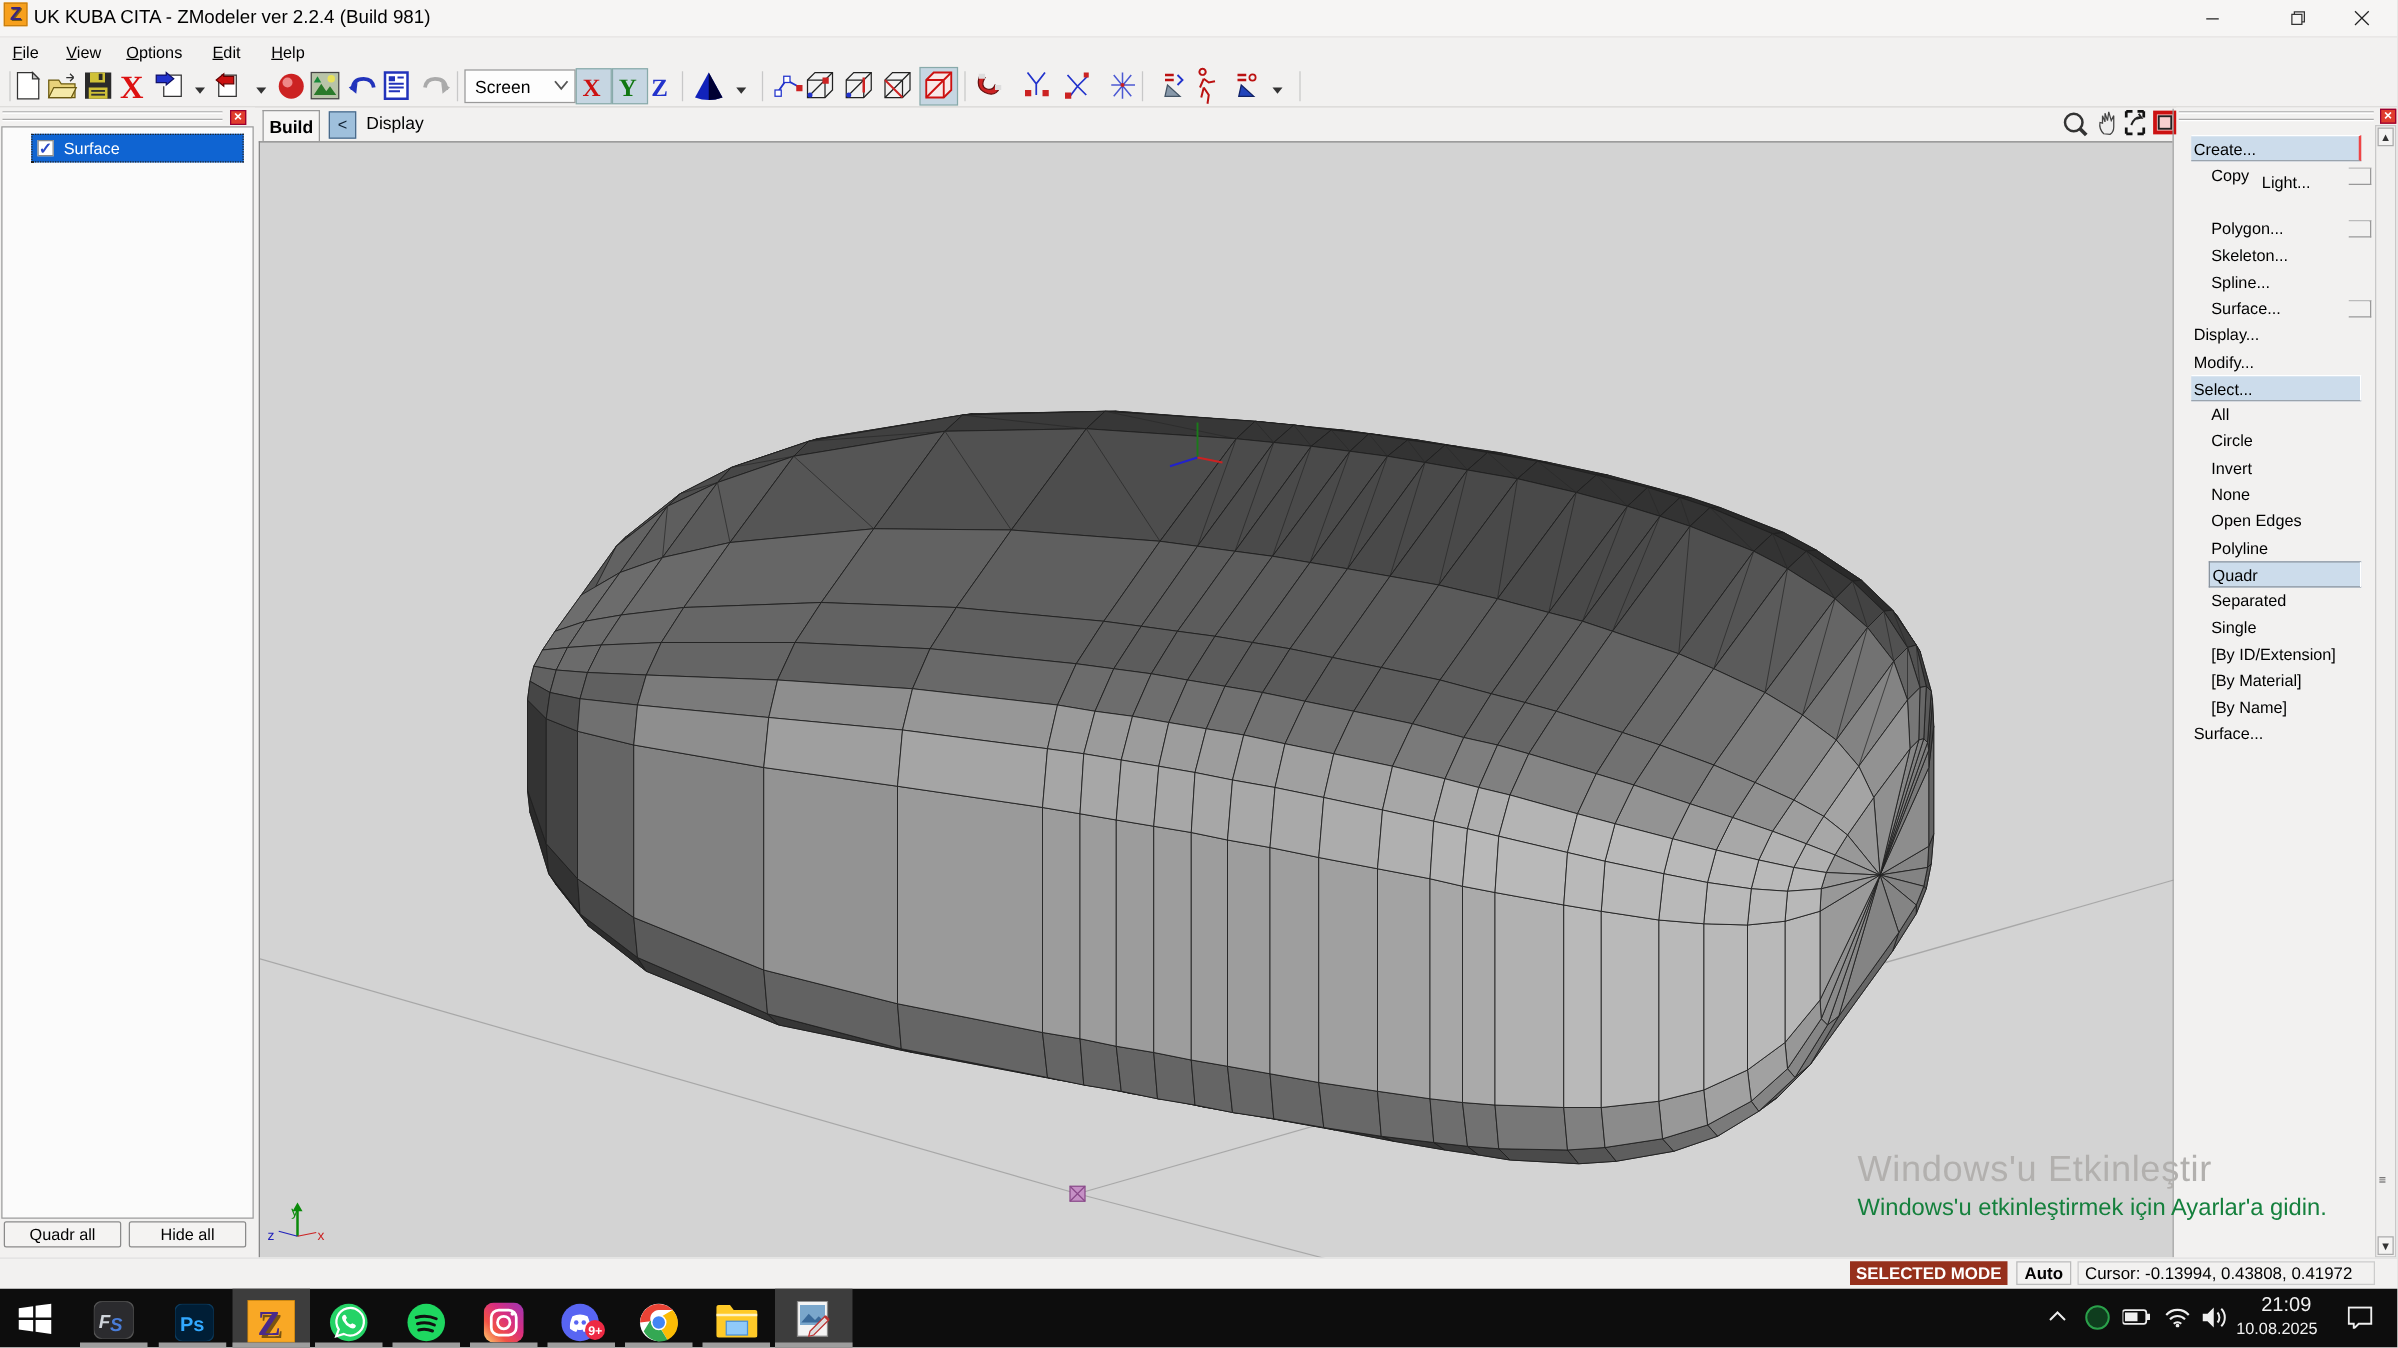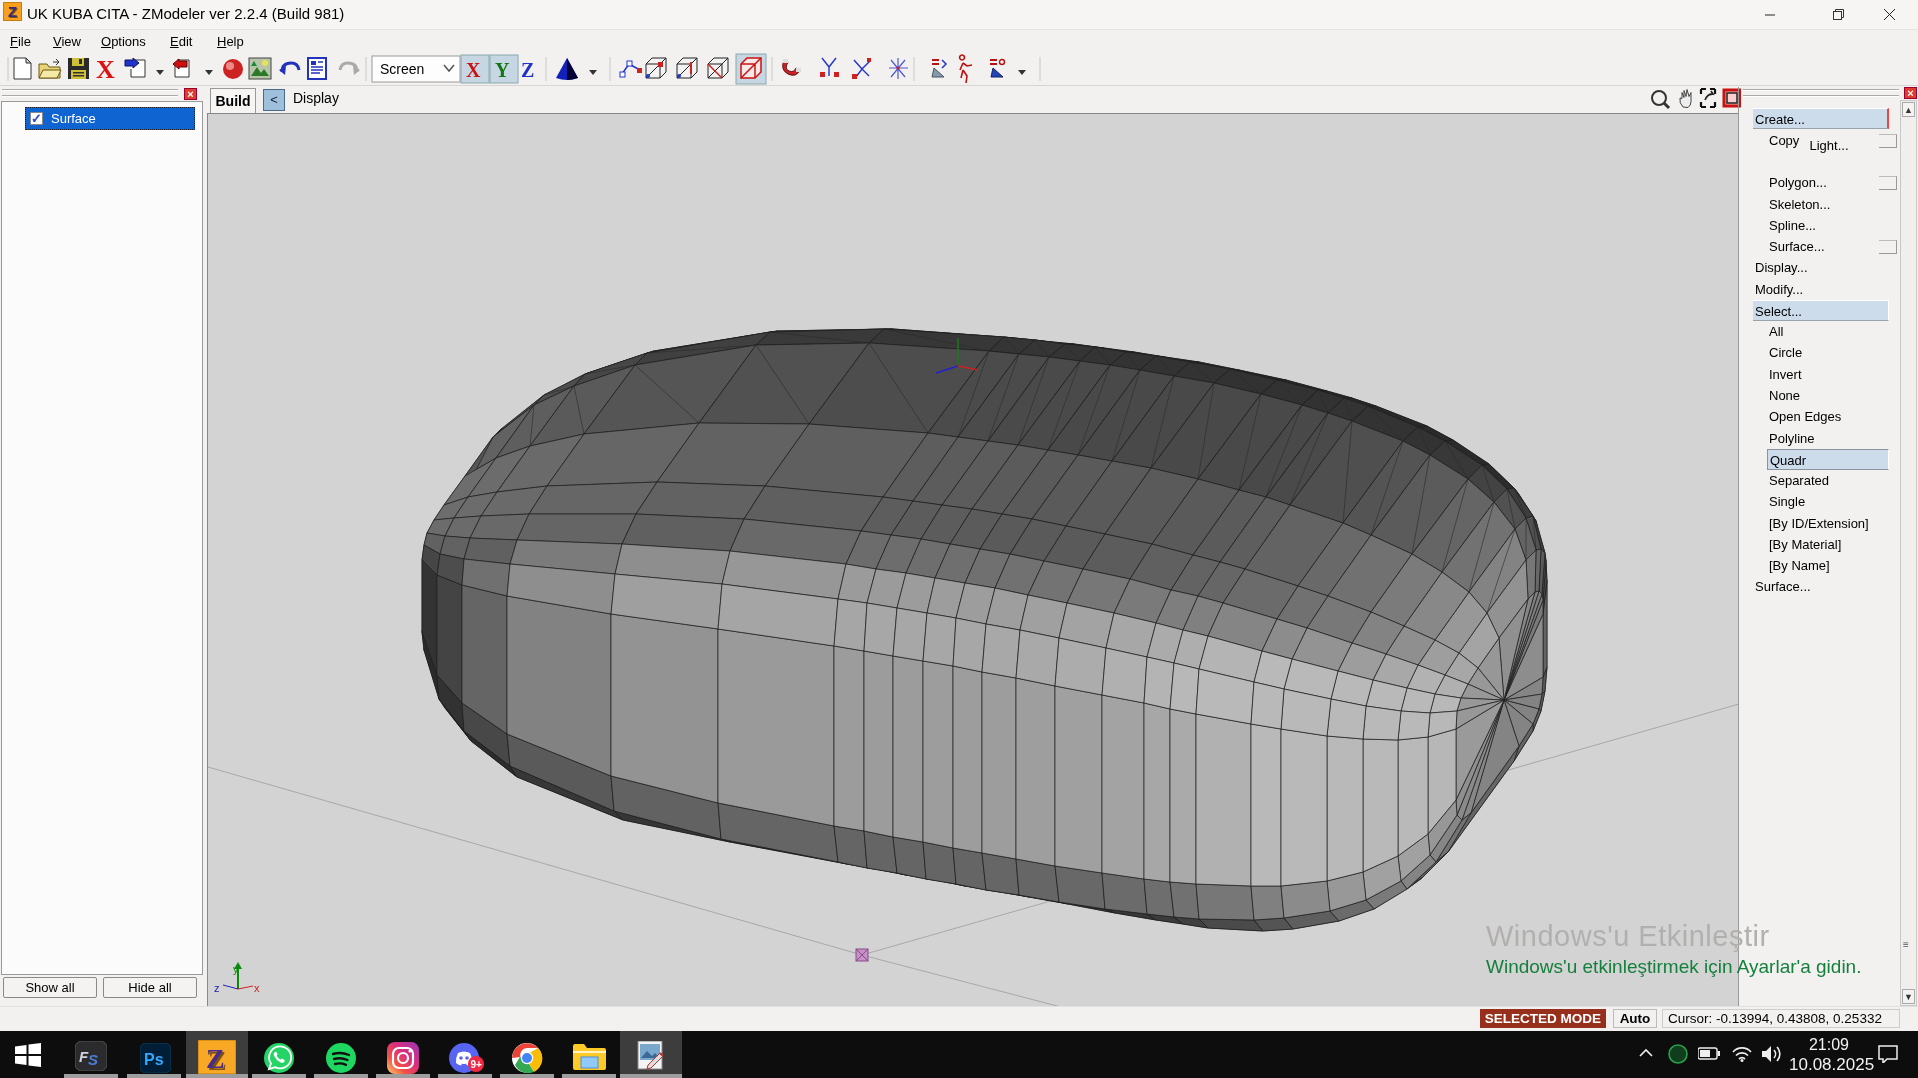--- a/index.html
+++ b/index.html
@@ -229,21 +229,21 @@
   <div class="abs" id="lgrip"></div>
   <div class="abs" id="lgrip2"></div>
   <div class="abs redx" style="left:184px;top:2px;">×</div>
   <div class="abs" id="llist">
     <div class="abs" id="lsurf">
         <span class="cb">✓</span>
         <span style="position:absolute;left:25px;">Surface</span>
       </div>
   </div>
 </div>
-<div class="abs btn" style="left:3px;top:977px;width:94px;height:21px;line-height:19px;">Show all</div>
+<div class="abs btn" style="left:3px;top:977px;width:94px;height:21px;line-height:19px;">Quadr all</div>
 <div class="abs btn" style="left:103px;top:977px;width:94px;height:21px;line-height:19px;">Hide all</div>
 
 <div class="abs" id="vptabs">
   <div class="abs tab" style="left:3px;top:1px;width:46px;height:25px;background:#f6f5f4;border:1px solid #999;border-bottom:none;text-align:center;line-height:24px;">Build</div>
   <div class="abs" style="left:56px;top:2px;width:22px;height:22px;background:#9fc0dc;border:1px solid #4a6a8a;text-align:center;line-height:20px;font-size:13px;color:#123;">&lt;</div>
   <div class="abs" style="left:86px;top:3px;font-size:14px;">Display</div>
   <div class="abs" id="vpicons" style="left:1440px;top:0;"><svg width="95" height="26">
         <circle cx="12" cy="11" r="7" fill="none" stroke="#333" stroke-width="2"></circle>
         <path d="M17 16 l5 5" stroke="#333" stroke-width="3"></path>
         <g transform="translate(28,0)">
@@ -981,21 +981,21 @@
   <div class="abs" style="left:159px;top:14px;width:17px;height:906px;background:#f0efee;border:1px solid #c8c8c8;">
     <div style="position:absolute;left:1px;top:1px;width:13px;height:15px;background:#f4f3f2;border:1px solid #aaa;text-align:center;font-size:9px;line-height:14px;color:#333;">▲</div>
     <div style="position:absolute;left:1px;bottom:1px;width:13px;height:15px;background:#f4f3f2;border:1px solid #aaa;text-align:center;font-size:9px;line-height:14px;color:#333;">▼</div>
     <div style="position:absolute;left:2px;top:838px;font-size:10px;color:#555;">≡</div>
   </div>
 </div>
 
 <div class="abs" id="status">
   <div class="abs" style="left:1480px;top:2px;width:126px;height:19px;background:#96301c;color:#fff;font-weight:bold;text-align:center;line-height:19px;font-size:13.5px;">SELECTED MODE</div>
   <div class="abs" style="left:1613px;top:2px;width:44px;height:19px;border:1px solid #bbb;font-weight:bold;text-align:center;line-height:17px;font-size:13.5px;">Auto</div>
-  <div class="abs" style="left:1662px;top:2px;width:238px;height:19px;border:1px solid #ccc;line-height:17px;font-size:13.5px;padding-left:5px;">Cursor: -0.13994, 0.43808, 0.25332</div>
+  <div class="abs" style="left:1662px;top:2px;width:238px;height:19px;border:1px solid #ccc;line-height:17px;font-size:13.5px;padding-left:5px;">Cursor: -0.13994, 0.43808, 0.41972</div>
 </div>
 
 <div class="abs" id="taskbar">
     <svg class="abs" style="left:14px;top:10px;" width="28" height="28">
       <path d="M1 5.5 L12.5 3.9 V13 H1z" fill="#fff"></path>
       <path d="M14.5 3.6 L27 1.9 V13 H14.5z" fill="#fff"></path>
       <path d="M1 15 H12.5 V24.1 L1 22.5z" fill="#fff"></path>
       <path d="M14.5 15 H27 V26.1 L14.5 24.4z" fill="#fff"></path>
     </svg>
     <svg class="abs" style="left:75px;top:10px;" width="32" height="30">
@@ -1087,19 +1087,19 @@
     </svg>
     <svg class="abs" style="left:1731px;top:15px;" width="22" height="16">
       <path d="M2 6 a12 12 0 0 1 18 0 M5 9.5 a8 8 0 0 1 12 0 M8 13 a4.5 4.5 0 0 1 6 0" stroke="#eee" stroke-width="1.7" fill="none"></path>
       <circle cx="11" cy="14.5" r="1.5" fill="#eee"></circle>
     </svg>
     <svg class="abs" style="left:1762px;top:14px;" width="22" height="18">
       <path d="M0 6 h4 l5-5 v16 l-5-5 h-4 z" fill="#eee"></path>
       <path d="M12 5 a6 6 0 0 1 0 8 M15 2 a10 10 0 0 1 0 14" stroke="#eee" stroke-width="1.6" fill="none"></path>
     </svg>
     <div class="abs" style="left:1789px;top:5px;width:80px;color:#f2f2f2;font-size:16px;text-align:center;">21:09</div>
-    <div class="abs" style="left:1789px;top:24px;width:80px;color:#f2f2f2;font-size:17px;text-align:left;">10.08.2025</div>
+    <div class="abs" style="left:1789px;top:24px;width:80px;color:#f2f2f2;font-size:13px;text-align:left;">10.08.2025</div>
     <svg class="abs" style="left:1878px;top:14px;" width="22" height="18">
       <path d="M1 1 h18 v13 h-10 l-4 4 v-4 h-4 z" fill="none" stroke="#eee" stroke-width="1.5"></path>
     </svg>
   </div>
 <div class="abs" style="left:1486px;top:920px;width:432px;font-size:29px;font-weight:300;color:#b2b0ae;z-index:50;letter-spacing:0.5px;">Windows'u Etkinleştir</div>
 <div class="abs" style="left:1486px;top:956px;width:432px;font-size:19px;font-weight:300;color:#15803d;z-index:50;">Windows'u etkinleştirmek için Ayarlar'a gidin.</div>
 
 </body></html>

